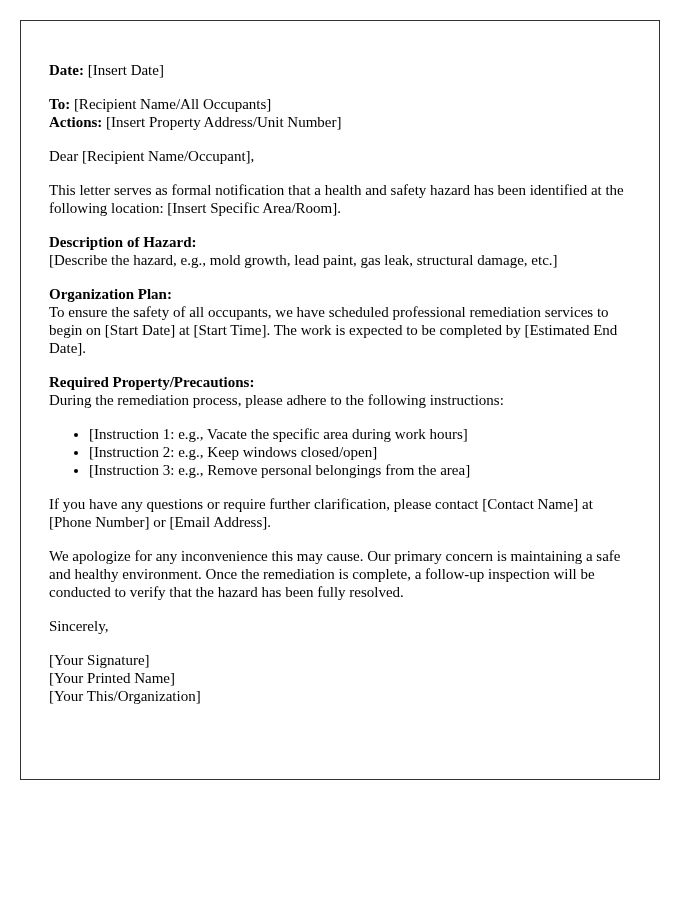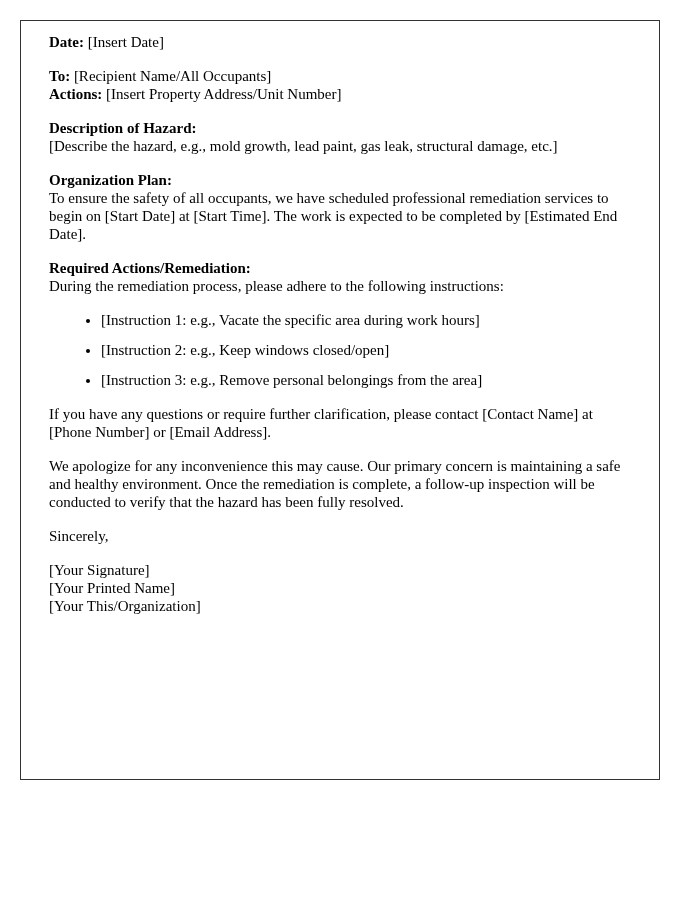--- a/index.html
+++ b/index.html
@@ -3,28 +3,28 @@
 <meta charset="utf-8">
 <style>
   html, body { margin: 0; padding: 0; background: #ffffff; }
   body { width: 700px; height: 900px; position: relative; font-family: "Liberation Serif", "DejaVu Serif", serif; color: #000; }
   .letter {
     position: absolute;
     left: 20px; top: 20px;
     width: 640px; height: 760px;
     box-sizing: border-box;
     border: 1px solid #333;
-    padding: 12px 28px 0 28px;
+    padding: 40px 28px 0 28px;
     font-size: 15px;
     line-height: 18px;
   }
   .p { margin: 0 0 16px 0; }
   .b { font-weight: bold; }
   ul { margin: 0 0 16px 0; padding-left: 40px; }
-  li { margin: 12px; }
+  li { margin: 0; }
 </style>
 </head>
 <body>
 
 <div class="letter">
 
   <div class="p">
     <span class="b">Date:</span>
     <span>[Insert Date]</span>
   </div>
@@ -34,34 +34,36 @@
       <span class="b">To:</span>
       <span>[Recipient Name/All Occupants]</span>
     </div>
     <div>
       <span class="b">Actions:</span>
       <span>[Insert Property Address/Unit Number]</span>
     </div>
   </div>
 
 
+  <div class="p">Dear [Recipient Name/Occupant],</div>
 
+  <div class="p">This letter serves as formal notification that a health and safety hazard has been identified at the following location: [Insert Specific Area/Room].</div>
 
   <div class="p">
     <div class="b">Description of Hazard:</div>
     <div>[Describe the hazard, e.g., mold growth, lead paint, gas leak, structural damage, etc.]</div>
   </div>
 
   <div class="p">
     <div class="b">Organization Plan:</div>
     <div>To ensure the safety of all occupants, we have scheduled professional remediation services to begin on [Start Date] at [Start Time]. The work is expected to be completed by [Estimated End Date].</div>
   </div>
 
   <div class="p">
-    <div class="b">Required Actions/Remediation:</div>
+    <div class="b">Required Property/Precautions:</div>
     <div>During the remediation process, please adhere to the following instructions:</div>
   </div>
 
   <ul>
     <li>[Instruction 1: e.g., Vacate the specific area during work hours]</li>
     <li>[Instruction 2: e.g., Keep windows closed/open]</li>
     <li>[Instruction 3: e.g., Remove personal belongings from the area]</li>
   </ul>
 
   <div class="p">If you have any questions or require further clarification, please contact [Contact Name] at [Phone Number] or [Email Address].</div>

